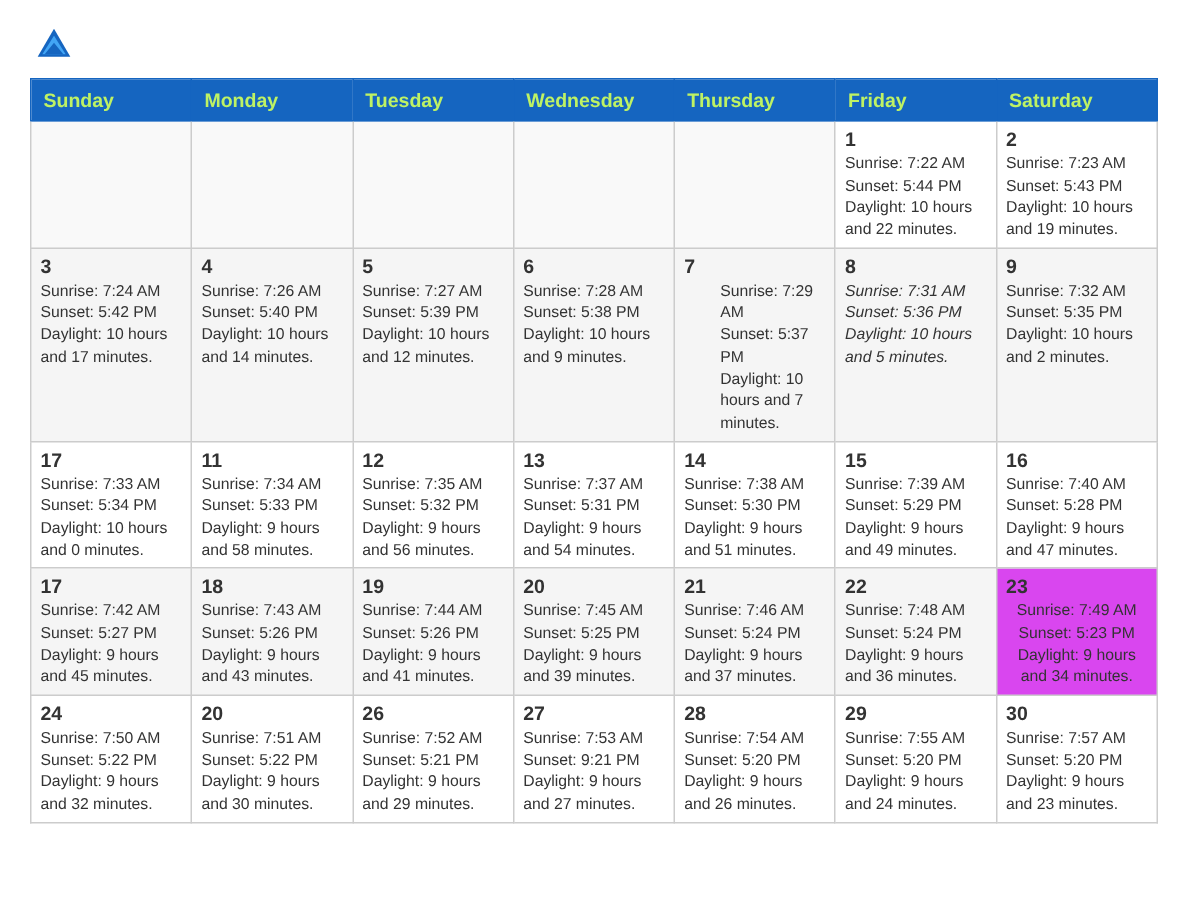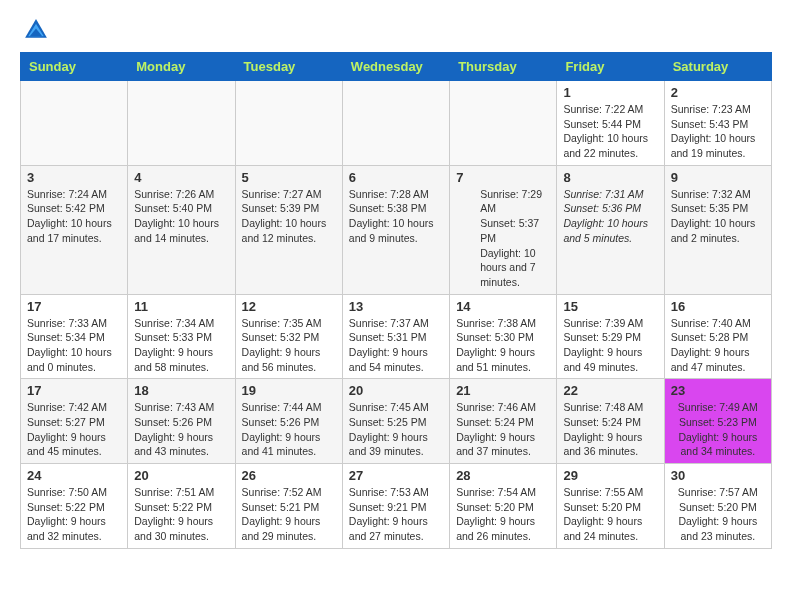--- a/index.html
+++ b/index.html
@@ -238,20 +238,20 @@
 Daylight: 9 hours and 26 minutes.</div>
           </td>
           <td>
             <div class="day-num">29</div>
             <div class="day-info" style="white-space: pre-line;">Sunrise: 7:55 AM
 Sunset: 5:20 PM
 Daylight: 9 hours and 24 minutes.</div>
           </td>
           <td>
             <div class="day-num">30</div>
-            <div class="day-info" style="white-space: pre-line; text-align: center;">Sunrise: 7:57 AM
+            <div class="day-info" style="white-space: pre-line;">Sunrise: 7:57 AM
 Sunset: 5:20 PM
 Daylight: 9 hours and 23 minutes.</div>
           </td>
         </tr>
       </tbody>
   </table>
 </div>
 
 </body></html>

